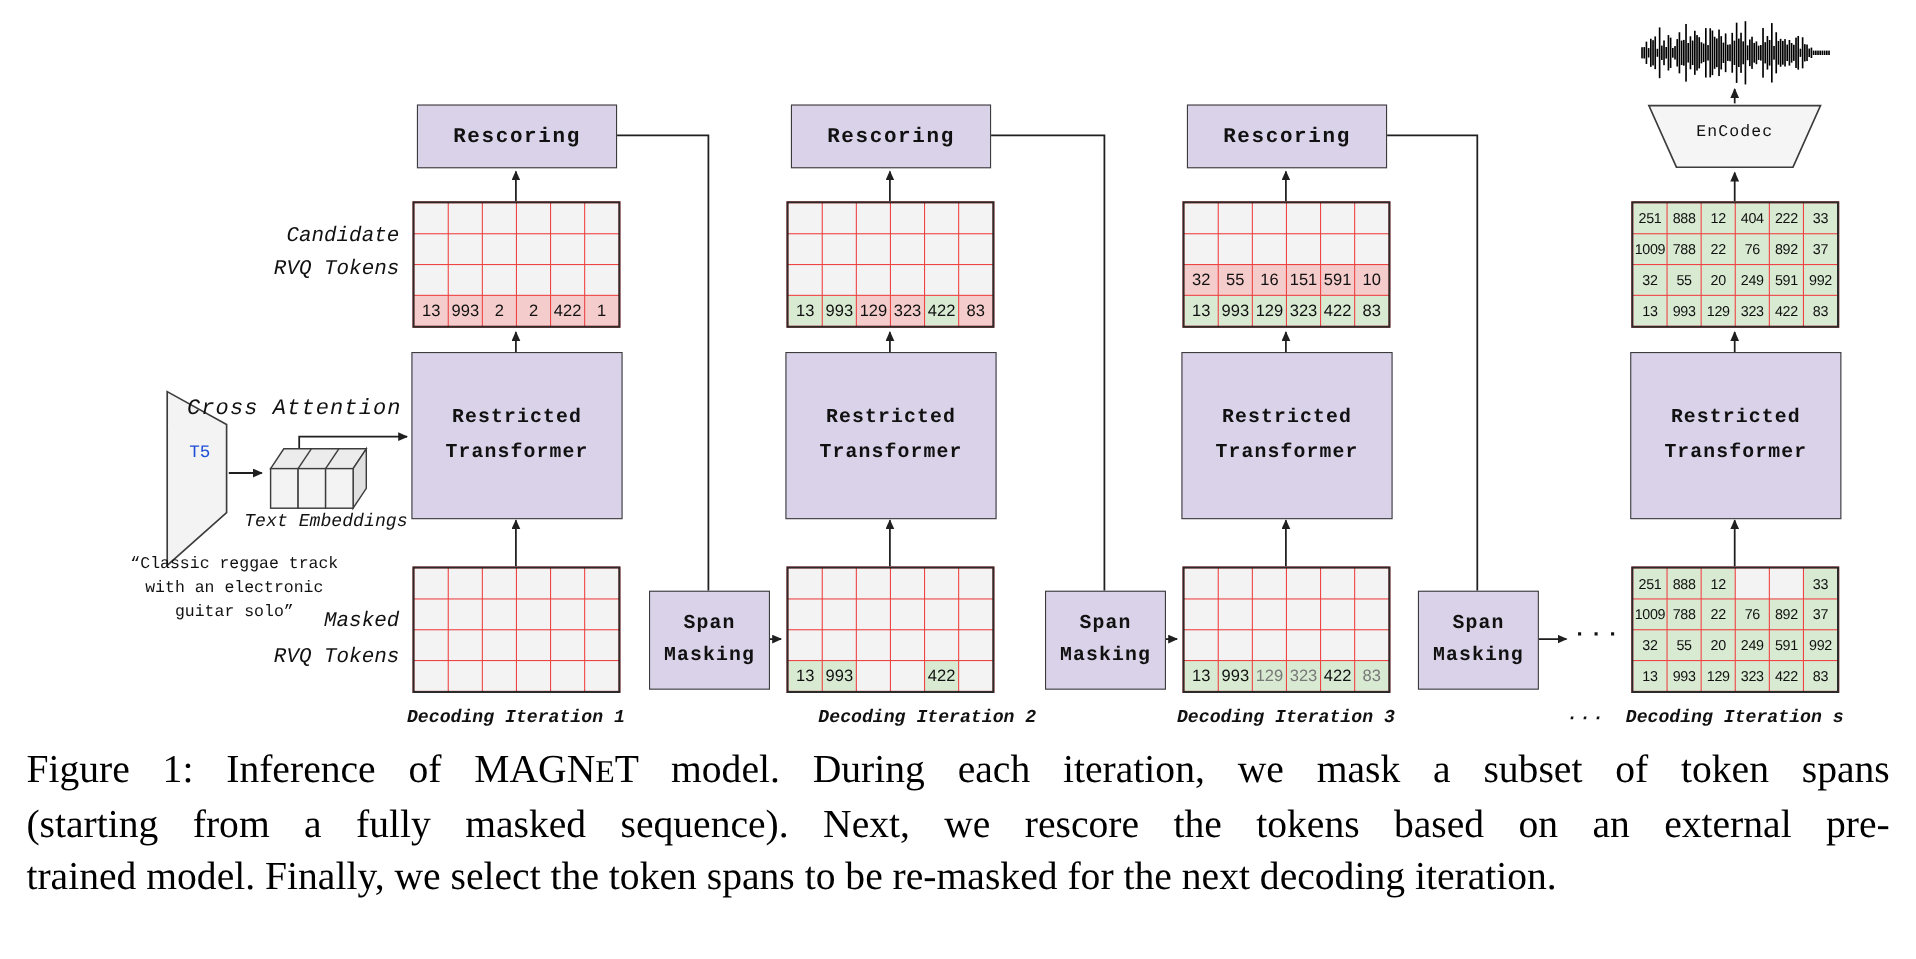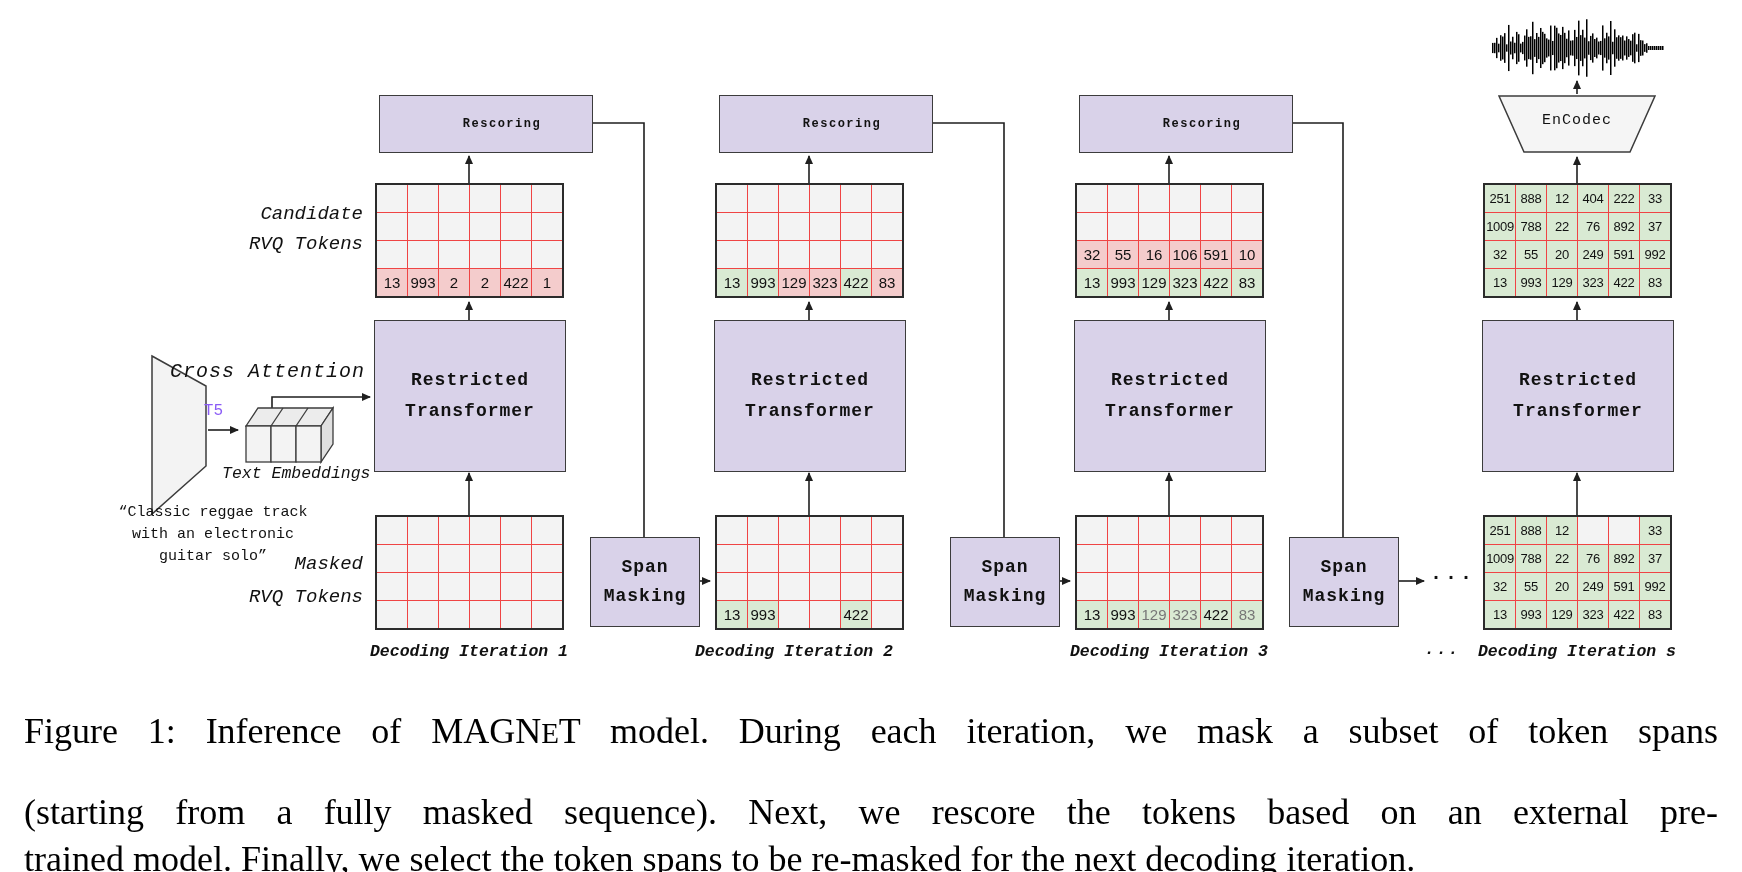--- a/index.html
+++ b/index.html
@@ -13,37 +13,37 @@
   .tokgrid .cell{background:var(--gray,#f3f3f3);display:flex;align-items:center;justify-content:center;
            font-family:"Liberation Sans",sans-serif;font-size:15px;color:#111;}
   .tokgrid .cell.pink{background:var(--pink,#f4cccc);}
   .tokgrid .cell.green{background:var(--green,#d9ead3);}
   .tokgrid .cell.muted{color:#777;}
   .tokgrid.fs13 .cell{font-size:13px;letter-spacing:-0.3px;}
   
   .pbox{position:absolute;z-index:2;background:var(--purple,#d9d2e9);border:1.5px solid #3c3c3c;
         display:flex;flex-direction:column;align-items:center;justify-content:center;
         font-weight:bold;color:#111;text-align:center;}
-  .rescoring{width:180px;height:56px;top:95px;font-size:12px;letter-spacing:1.5px;padding-left:32px;}
+  .rescoring{width:180px;height:56px;top:95px;font-size:19px;letter-spacing:1.5px;}
   .transformer{width:190px;height:150px;top:320px;font-size:18px;line-height:31px;letter-spacing:1px;}
   .spanbox{width:108px;height:88px;top:537px;font-size:18px;line-height:29px;letter-spacing:1px;}
   
   .abs{position:absolute;z-index:2;}
   .ital{font-style:italic;}
   .rlabel{left:100px;width:263px;text-align:right;font-style:italic;font-size:19px;}
   .itcap{top:642px;width:320px;text-align:center;font-style:italic;font-weight:bold;font-size:16.5px;}
   .prompt{left:88px;top:502px;width:250px;text-align:center;font-weight:normal;font-size:15px;line-height:22px;}
   .enc-label{left:1497px;top:112px;width:160px;text-align:center;font-size:15px;letter-spacing:1px;}
-  .t5-label{left:183px;top:402px;width:40px;text-align:right;font-size:16px;color:#8b5cf6;}
+  .t5-label{left:172px;top:402px;width:40px;text-align:left;font-size:16px;color:#1d4ed8;}
   .ellip1{left:1430px;top:566px;font-size:20px;font-weight:bold;letter-spacing:3px;}
   .ellip2{left:1424px;top:643px;font-size:16.5px;font-weight:bold;font-style:italic;letter-spacing:2px;}
   
   .caption{position:absolute;left:24px;top:676px;width:1694px;z-index:2;
            font-family:"Liberation Serif","DejaVu Serif",serif;font-size:36px;line-height:47px;color:#000;}
-  .cap-just{text-align:justify;text-align-last:justify;margin-top:32px;}
+  .cap-just{text-align:justify;text-align-last:justify;}
   .smallcap{font-size:29px;}
 </style>
 </head>
 <body>
 
 <div id="canvas">
 
   <svg id="fig-svg" width="1742" height="872">
     <defs>
       <marker id="ah" markerUnits="userSpaceOnUse" markerWidth="10" markerHeight="10" refX="8" refY="4" orient="auto">
@@ -274,21 +274,21 @@
       <div class="cell"></div>
       <div class="cell"></div>
       <div class="cell"></div>
       <div class="cell"></div>
       <div class="cell"></div>
       <div class="cell"></div>
       <div class="cell"></div>
       <div class="cell pink">32</div>
       <div class="cell pink">55</div>
       <div class="cell pink">16</div>
-      <div class="cell pink">106</div>
+      <div class="cell pink">151</div>
       <div class="cell pink">591</div>
       <div class="cell pink">10</div>
       <div class="cell green">13</div>
       <div class="cell green">993</div>
       <div class="cell green">129</div>
       <div class="cell green">323</div>
       <div class="cell green">422</div>
       <div class="cell green">83</div>
     </div>
   <div class="tokgrid fs13" style="left:1483px;top:183px;">
@@ -450,21 +450,21 @@
   </div>
   <div class="pbox spanbox" style="left:1289px;">
     <span>Span</span>
     <span>Masking</span>
   </div>
 
   <div class="abs ellip1">···</div>
   <div class="abs ellip2">···</div>
 
   <div class="abs itcap" style="left:309px;">Decoding Iteration 1</div>
-  <div class="abs itcap" style="left:634px;">Decoding Iteration 2</div>
+  <div class="abs itcap" style="left:683px;">Decoding Iteration 2</div>
   <div class="abs itcap" style="left:1009px;">Decoding Iteration 3</div>
   <div class="abs itcap" style="left:1417px;font-style:italic;">Decoding Iteration s</div>
 
   <div class="caption">
     <div class="cap-just"><span>Figure 1: Inference of MAGN</span><span class="smallcap">E</span><span>T model. During each iteration, we mask a subset of token spans</span></div>
     <div class="cap-just">(starting from a fully masked sequence). Next, we rescore the tokens based on an external pre-</div>
     <div>trained model. Finally, we select the token spans to be re-masked for the next decoding iteration.</div>
   </div>
 
 </div>

